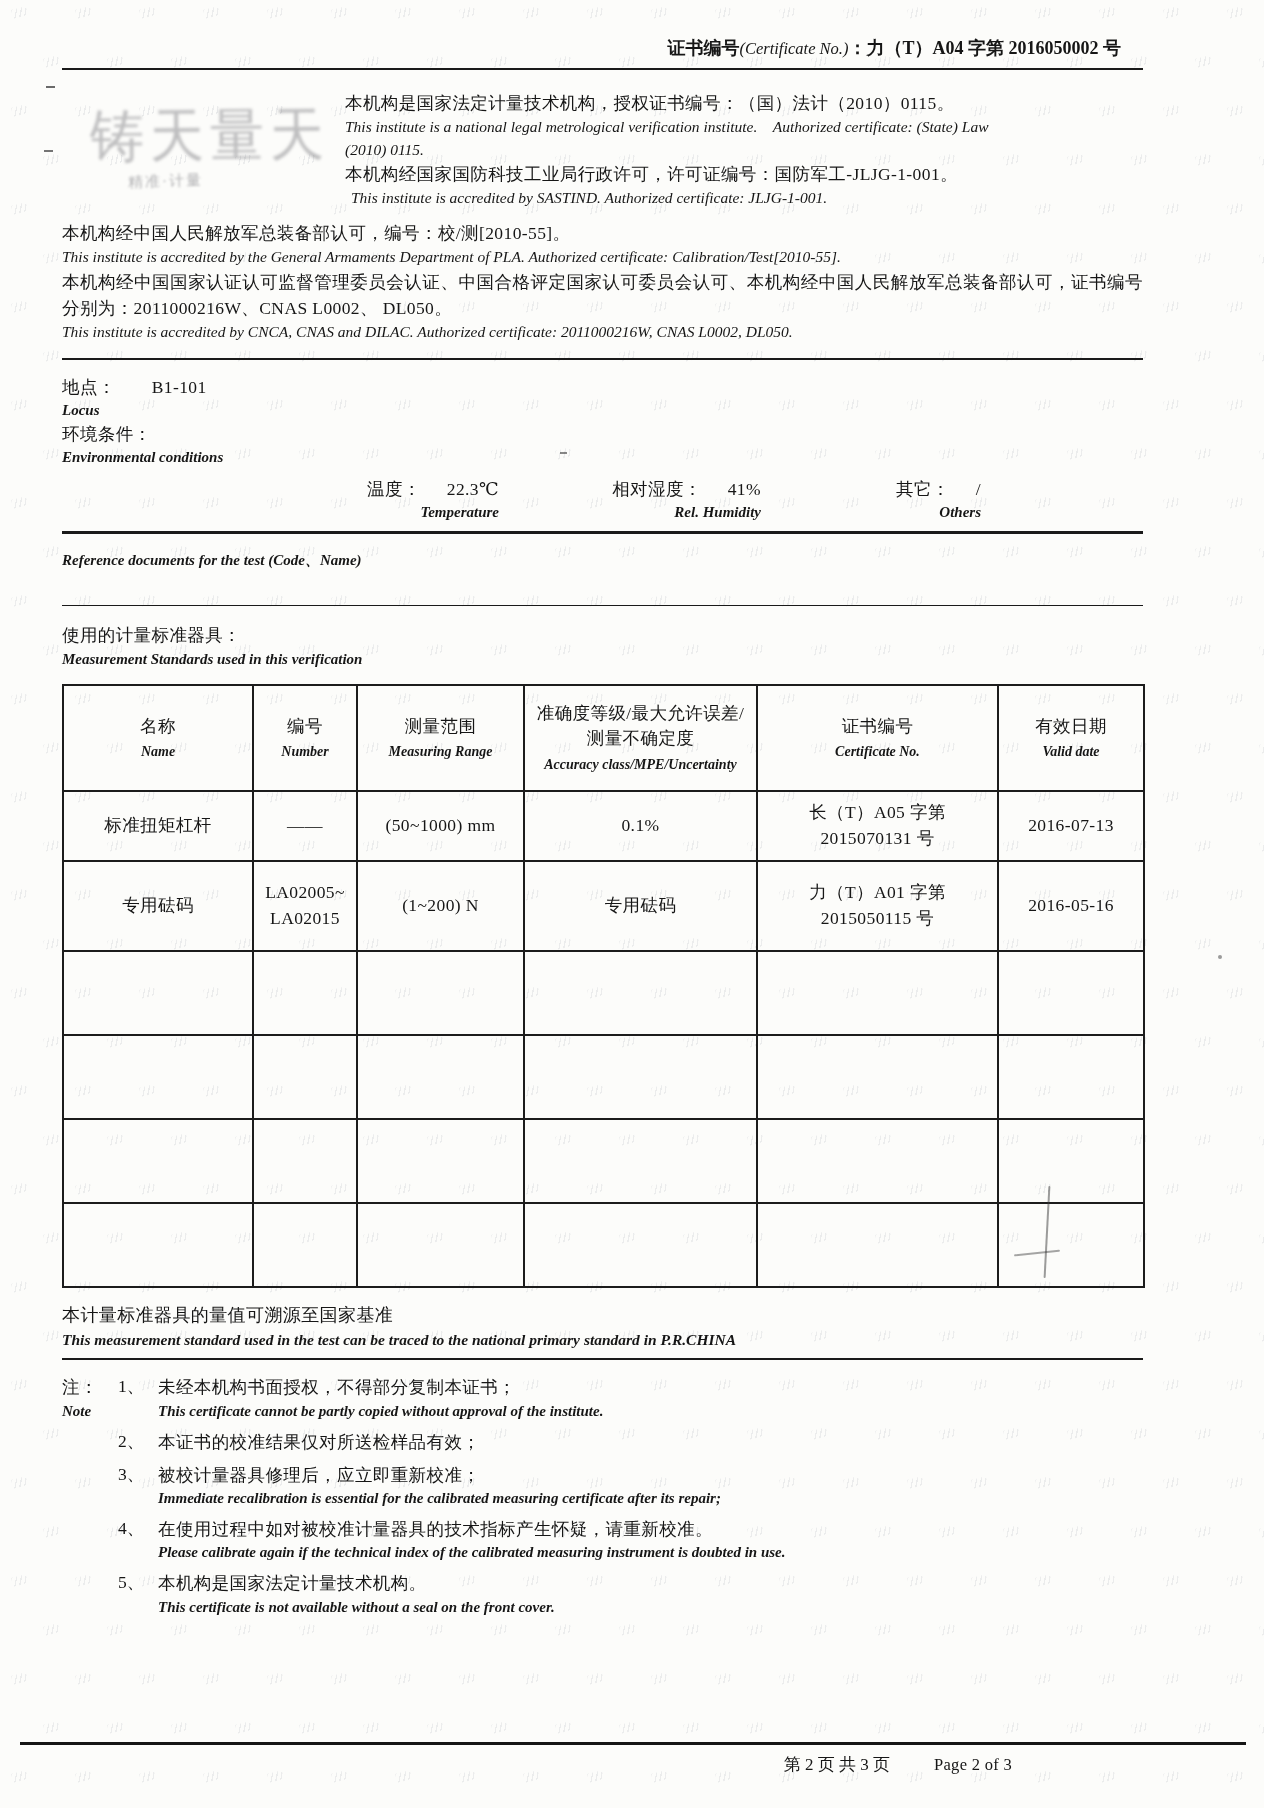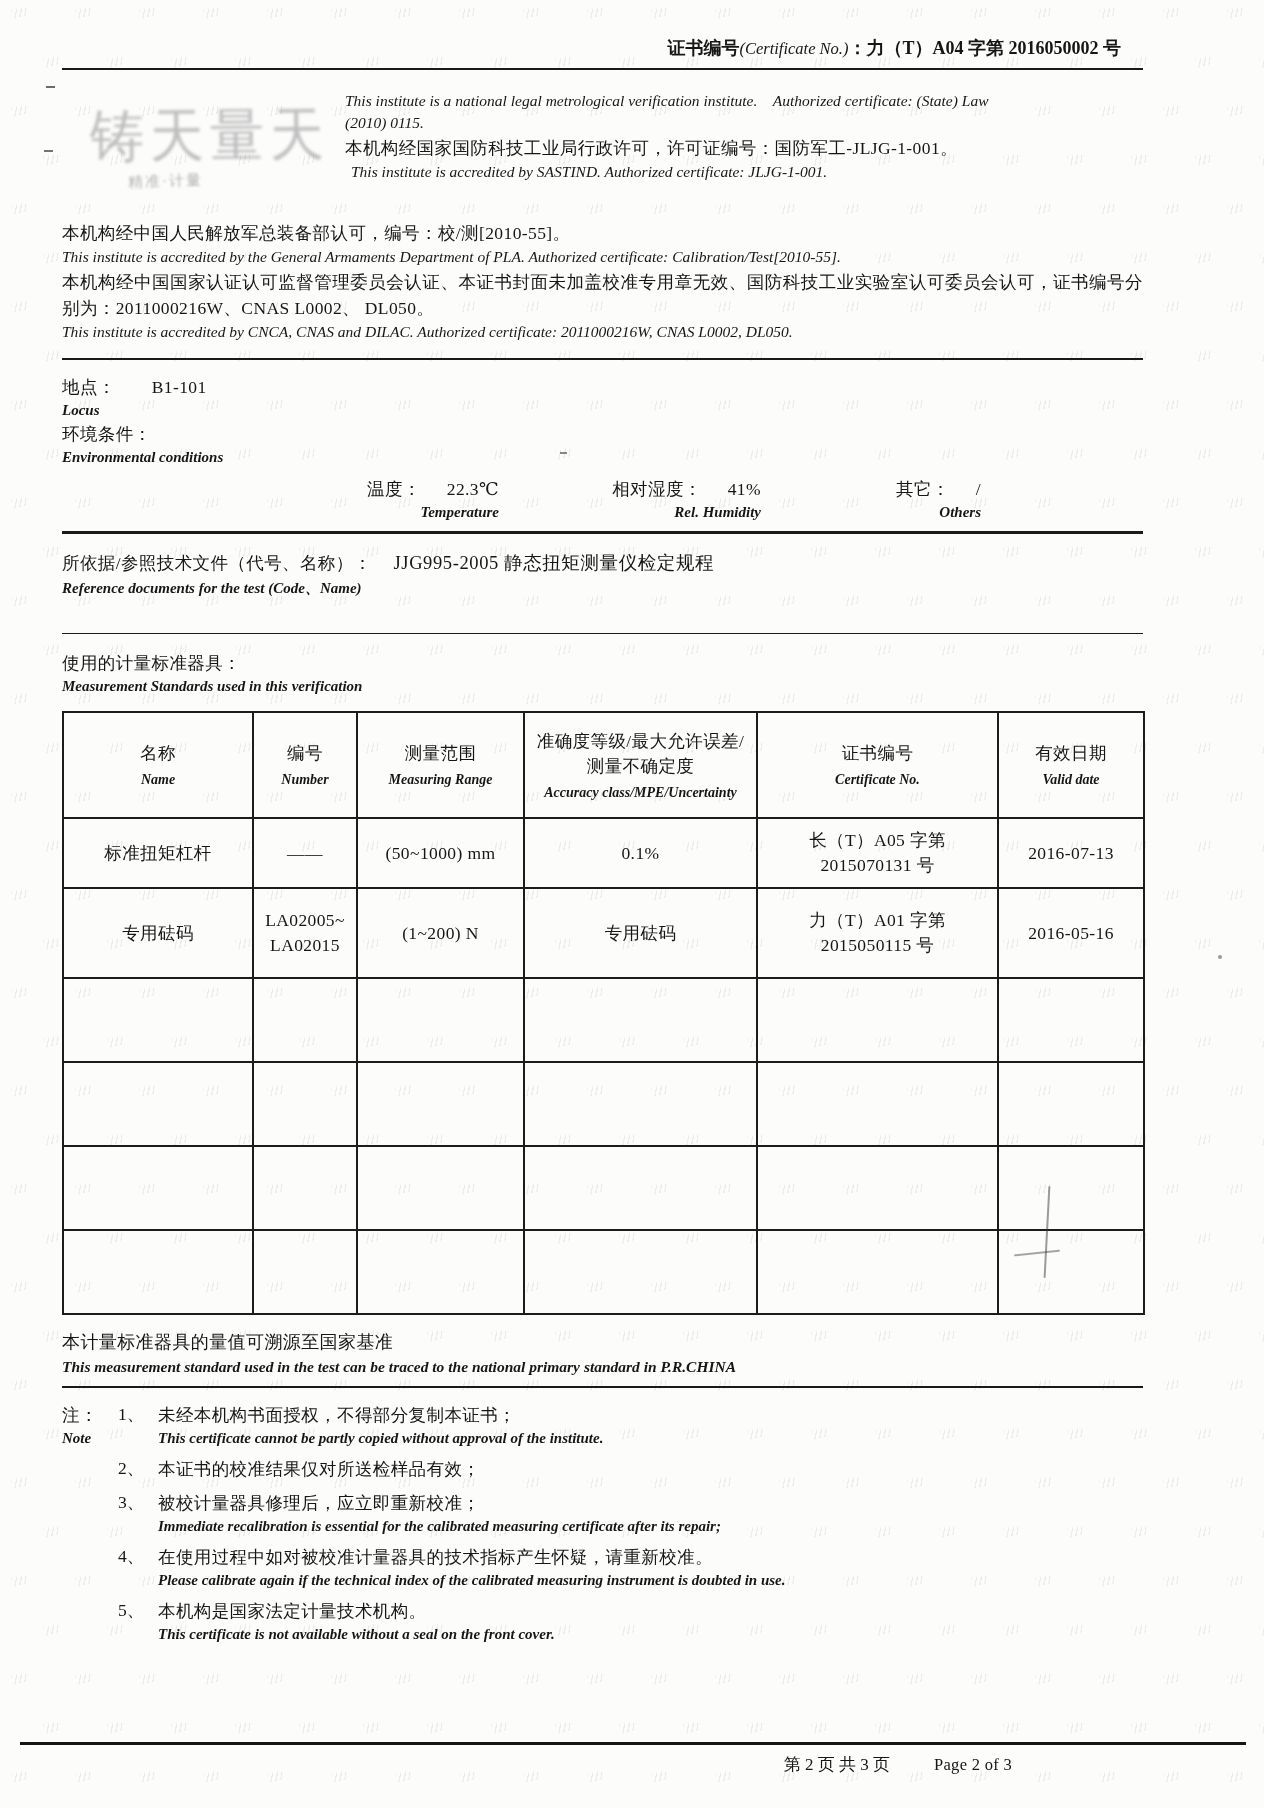--- a/index.html
+++ b/index.html
@@ -838,30 +838,31 @@
 
     <div class="cert-line">
       <span class="zh-part">证书编号</span><span class="en-part">(Certificate No.)</span><span class="zh-part">：</span><span class="zh-part">力（T）A04 字第 2016050002 号</span>
     </div>
     <hr class="rule">
 
     <div class="intro">
       <div class="logo">铸天量天</div>
       <div class="logo-sub">精准·计量</div>
       <div class="intro-text">
+        <div class="zh block-zh">本机构是国家法定计量技术机构，授权证书编号：（国）法计（2010）0115。</div>
         <div class="en">This institute is a national legal metrological verification institute.　Authorized certificate: (State) Law (2010) 0115.</div>
         <div class="zh block-zh">本机构经国家国防科技工业局行政许可，许可证编号：国防军工-JLJG-1-001。</div>
         <div class="en p2en">This institute is accredited by SASTIND. Authorized certificate: JLJG-1-001.</div>
       </div>
     </div>
 
     <div class="wide">
       <div class="zh block-zh">本机构经中国人民解放军总装备部认可，编号：校/测[2010-55]。</div>
       <div class="en">This institute is accredited by the General Armaments Department of PLA. Authorized certificate: Calibration/Test[2010-55].</div>
-      <div class="zh block-zh">本机构经中国国家认证认可监督管理委员会认证、本证书封面未加盖校准专用章无效、国防科技工业实验室认可委员会认可，证书编号分别为：2011000216W、CNAS L0002、 DL050。</div>
+      <div class="zh block-zh">本机构经中国国家认证认可监督管理委员会认证、中国合格评定国家认可委员会认可、本机构经中国人民解放军总装备部认可，证书编号分别为：2011000216W、CNAS L0002、 DL050。</div>
       <div class="en">This institute is accredited by CNCA, CNAS and DILAC. Authorized certificate: 2011000216W, CNAS L0002, DL050.</div>
     </div>
 
     <hr class="rule" style="margin-top:14px">
 
     <div style="margin-top:14px">
       <div class="zh">
         <span>地点：</span><span class="locus-val">B1-101</span>
       </div>
       <div class="enb">Locus</div>
@@ -880,23 +881,20 @@
         <div class="env-item env-w3">
           <div class="zh"><span>其它：</span><span class="val">/</span></div>
           <div class="enb">Others</div>
         </div>
       </div>
     </div>
 
     <hr class="rule thick">
 
     <div class="ref-row">
-      <div class="zh">
-        <span>所依据/参照技术文件（代号、名称）：</span><span class="ref-val">JJG995-2005 静态扭矩测量仪检定规程</span>
-      </div>
       <div class="enb">Reference documents for the test (Code、Name)</div>
     </div>
 
     <hr class="rule thin" style="margin-top:34px">
 
     <div class="std-head">
       <div class="zh">使用的计量标准器具：</div>
       <div class="enb">Measurement Standards used in this verification</div>
     </div>
 

